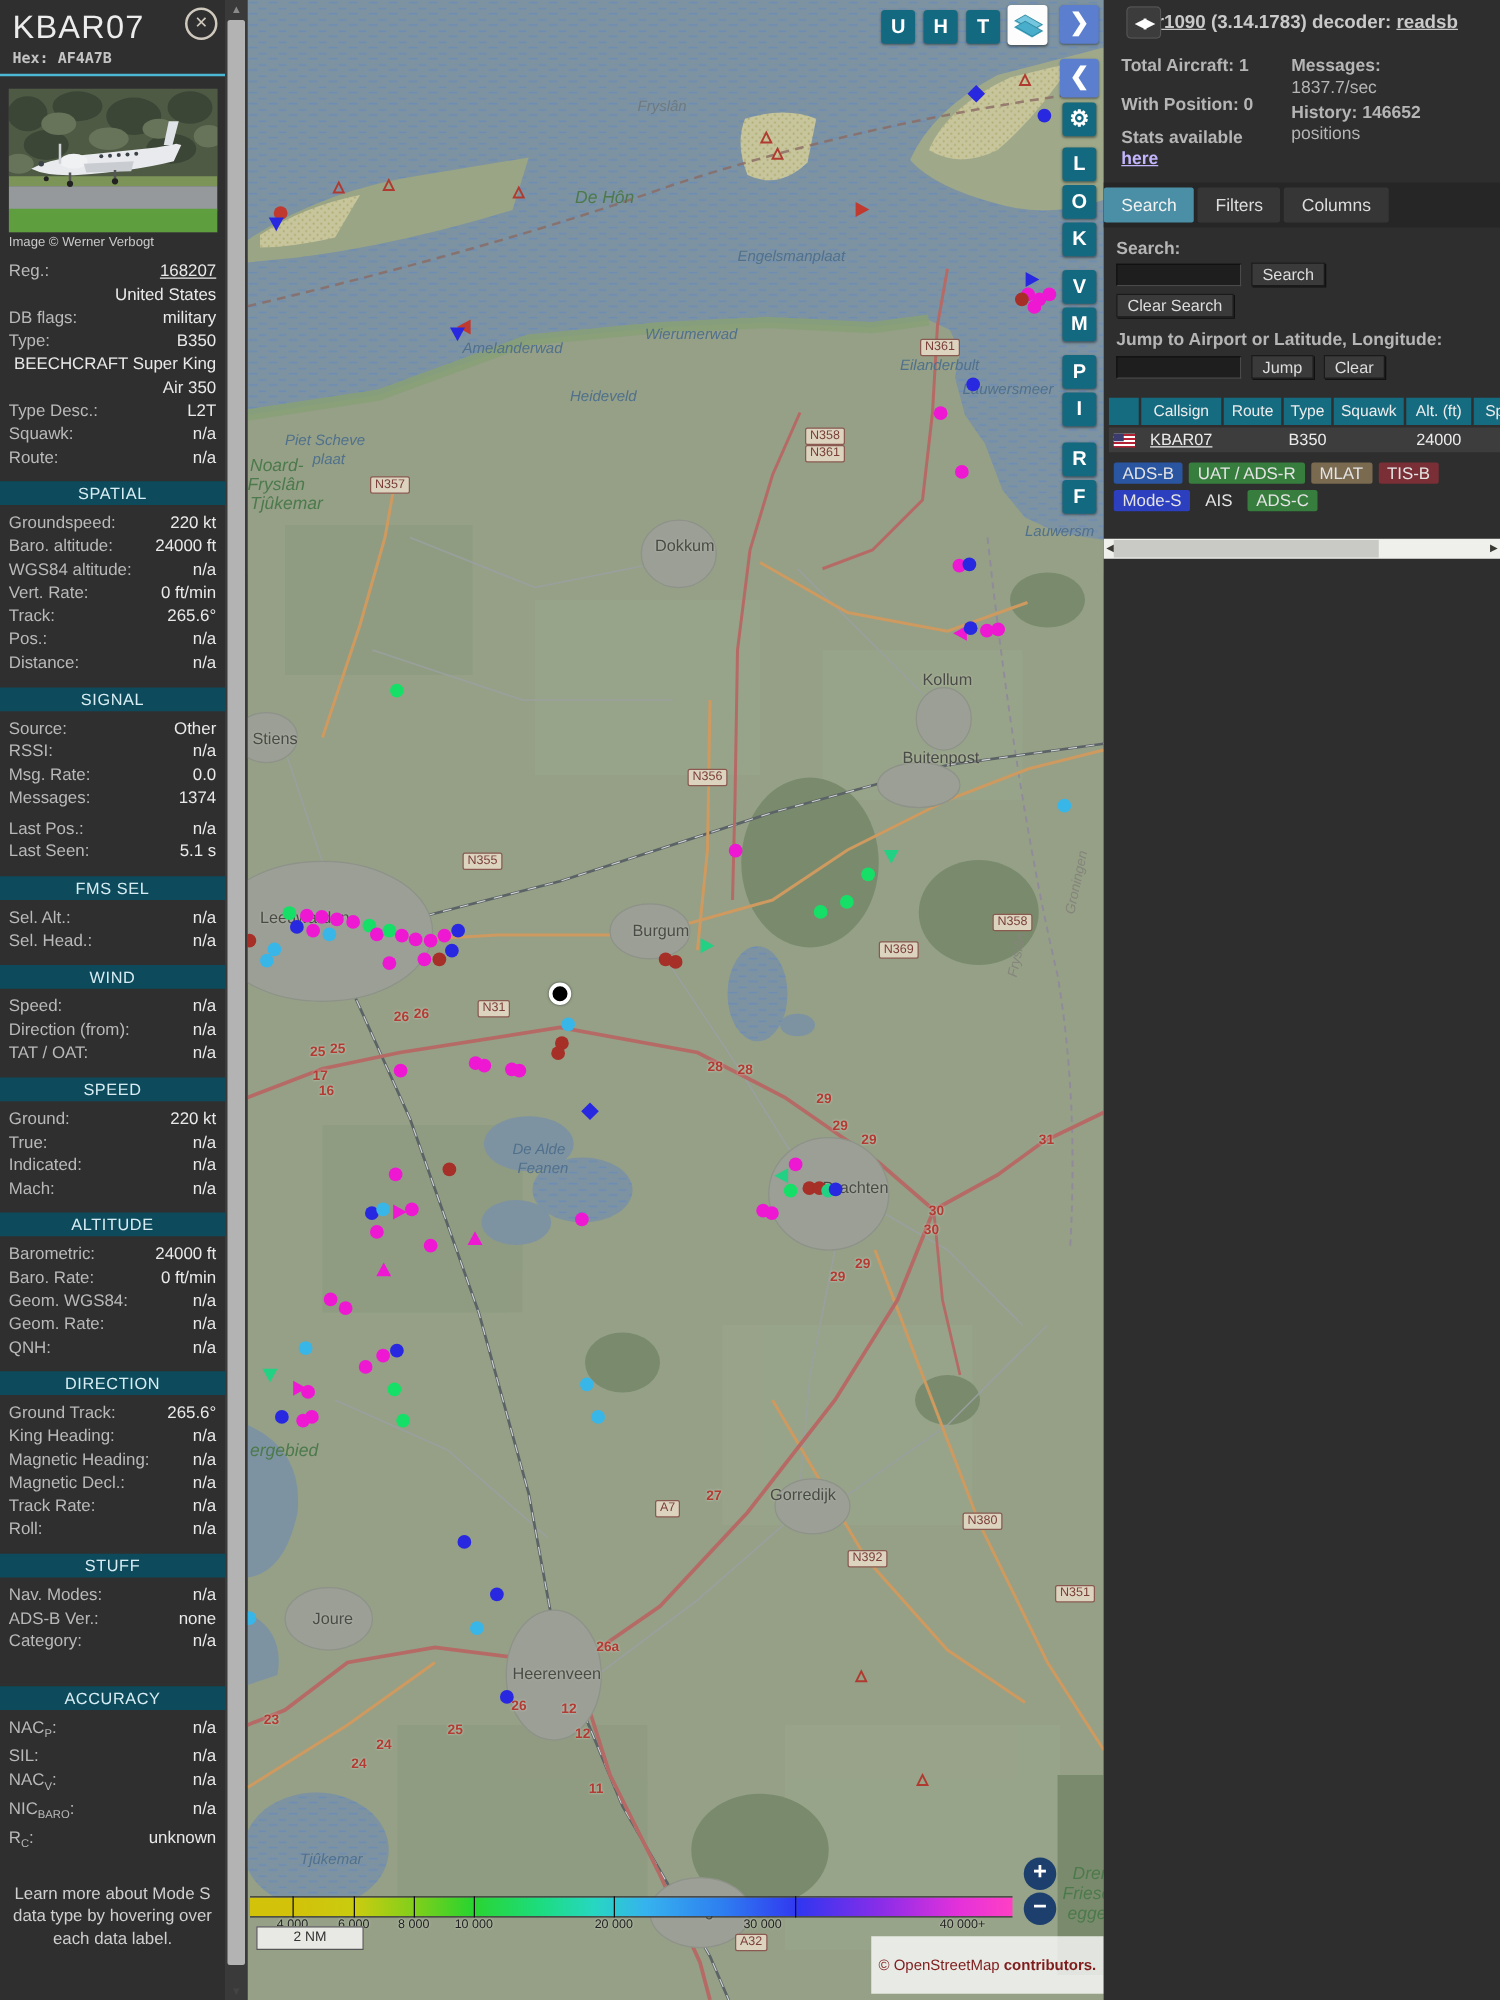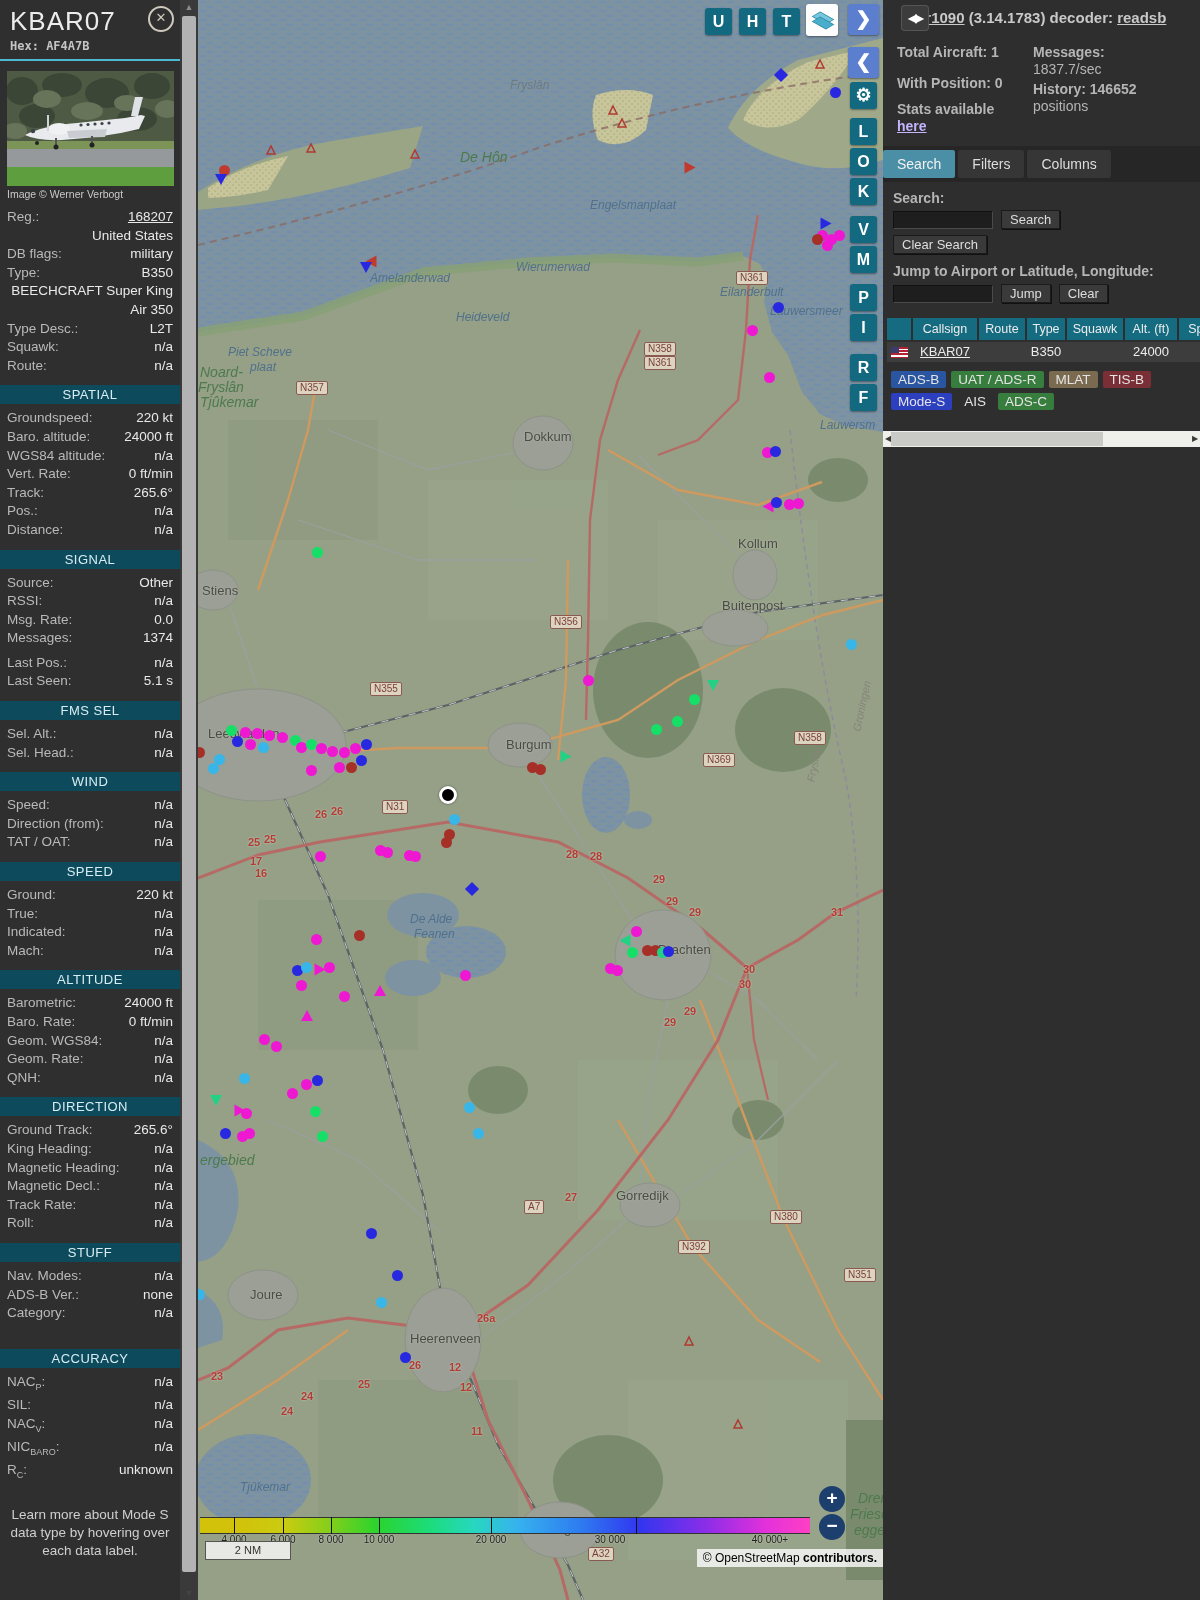--- a/index.html
+++ b/index.html
@@ -49,21 +49,21 @@
   .mbtn.white{background:#fdfdfd;width:32px;height:32px;}
   .layers-ico{position:absolute;left:7px;top:8px;width:18px;height:18px;}
   .layers-ico span{position:absolute;left:0;width:18px;height:10px;background:#49aecb;transform:rotateX(55deg) rotate(45deg);border:1px solid #2e879f;}
   .layers-ico span:nth-child(1){top:0;background:#74c7de;}
   .layers-ico span:nth-child(2){top:5px;}
   #legend{position:absolute;left:2px;top:1517px;width:610px;height:15px;background:linear-gradient(90deg,#d2c20a 0%,#d2c20a 6%,#c9cc10 14%,#7ccf1c 22%,#2ad42e 29%,#1cdc7e 38%,#27d7c0 45%,#36b2ee 52%,#2e7ef0 62%,#3136f0 72%,#8c2de8 83%,#e431da 93%,#ff40c4 100%);border-top:1px solid #333;border-bottom:1px solid #333;}
   .ltick{position:absolute;top:-1px;width:1px;height:17px;background:#111;}
   .llab{position:absolute;top:1534px;font-size:10px;color:#222;text-shadow:0 0 2px #cfd4c4;transform:translateX(-50%);}
   #scalebox{position:absolute;left:7px;top:1541px;width:84px;height:17px;background:#e8e8e4;border:1px solid #555;color:#333;font-size:11px;text-align:center;line-height:17px;}
   .zoombtn{position:absolute;left:621px;width:26px;height:26px;border-radius:50%;background:#1c3f6e;color:#fff;font-size:19px;font-weight:bold;text-align:center;line-height:24px;cursor:pointer;}
-  #attrib{position:absolute;right:0px;top:1549px;background:rgba(255,255,255,.78);color:#000000;font-size:12px;padding:2px 6px;white-space:nowrap;}
+  #attrib{position:absolute;right:0px;top:1549px;background:rgba(255,255,255,.78);color:#7f1d1d;font-size:12px;padding:16px 6px;white-space:nowrap;}
   #attrib b{font-weight:bold;}
   
   #panel{position:absolute;left:883px;top:0;width:317px;height:1600px;background:#2e2e2e;color:#b5b5b5;z-index:30;}
   #p-head{position:relative;height:38px;}
   #p-toggle{position:absolute;left:18px;top:5px;width:28px;height:26px;background:#3c3c3c;border-radius:4px;color:#fff;font-size:12px;text-align:center;line-height:26px;letter-spacing:-2px;cursor:pointer;box-shadow:inset 0 0 0 1px #555;}
   #p-title{position:absolute;left:34px;top:9px;font-size:15px;font-weight:bold;color:#c9c9c9;white-space:nowrap;}
   #p-title .lnk{text-decoration:underline;cursor:pointer;}
   #p-stats{position:absolute;left:14px;top:44px;width:295px;font-size:14px;font-weight:bold;color:#b5b5b5;}
   .pcol{position:absolute;top:0;}
   .pcol.c1{left:0;width:140px;} .pcol.c2{left:136px;width:160px;}

